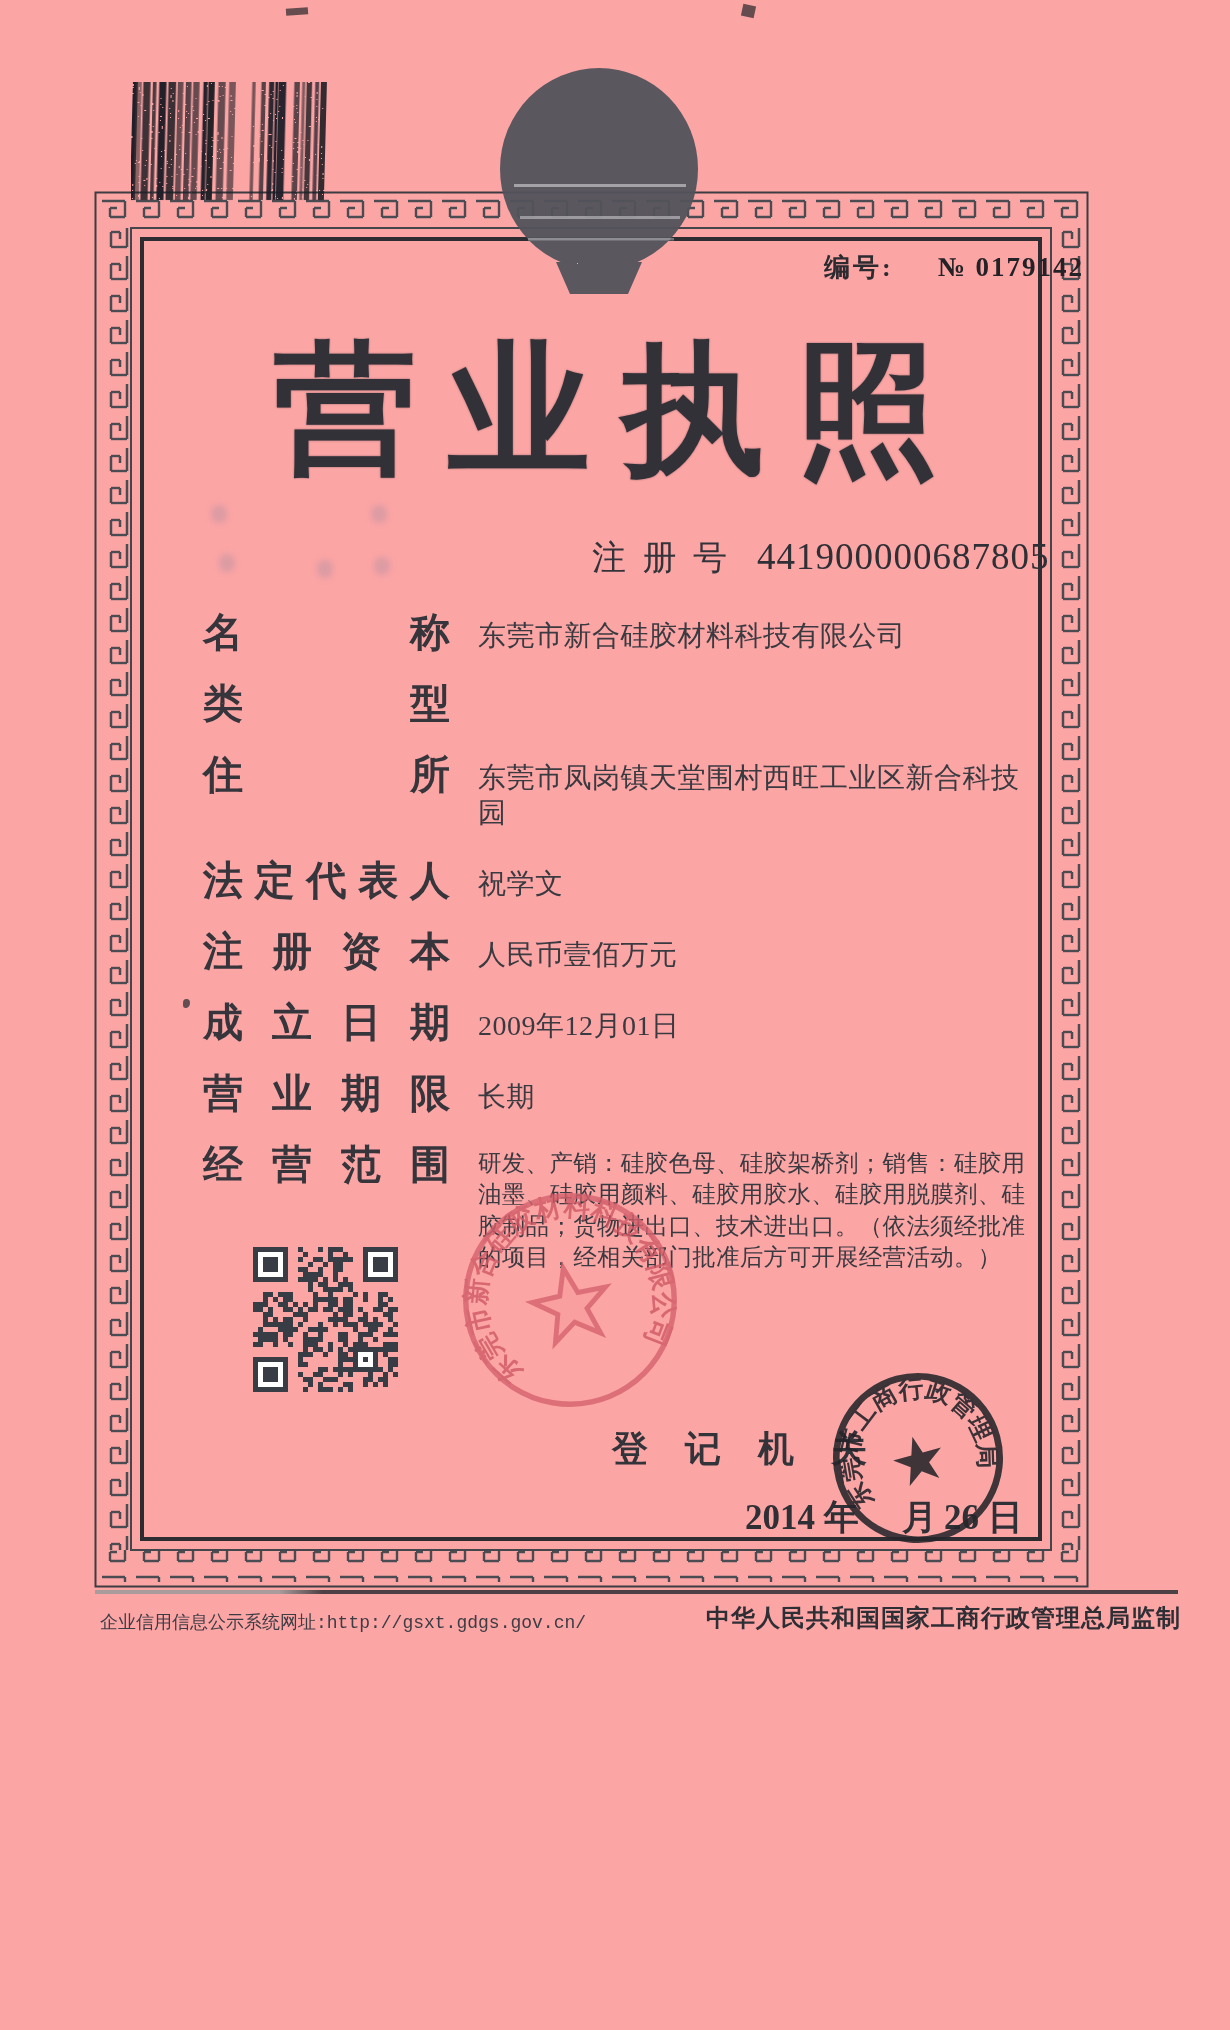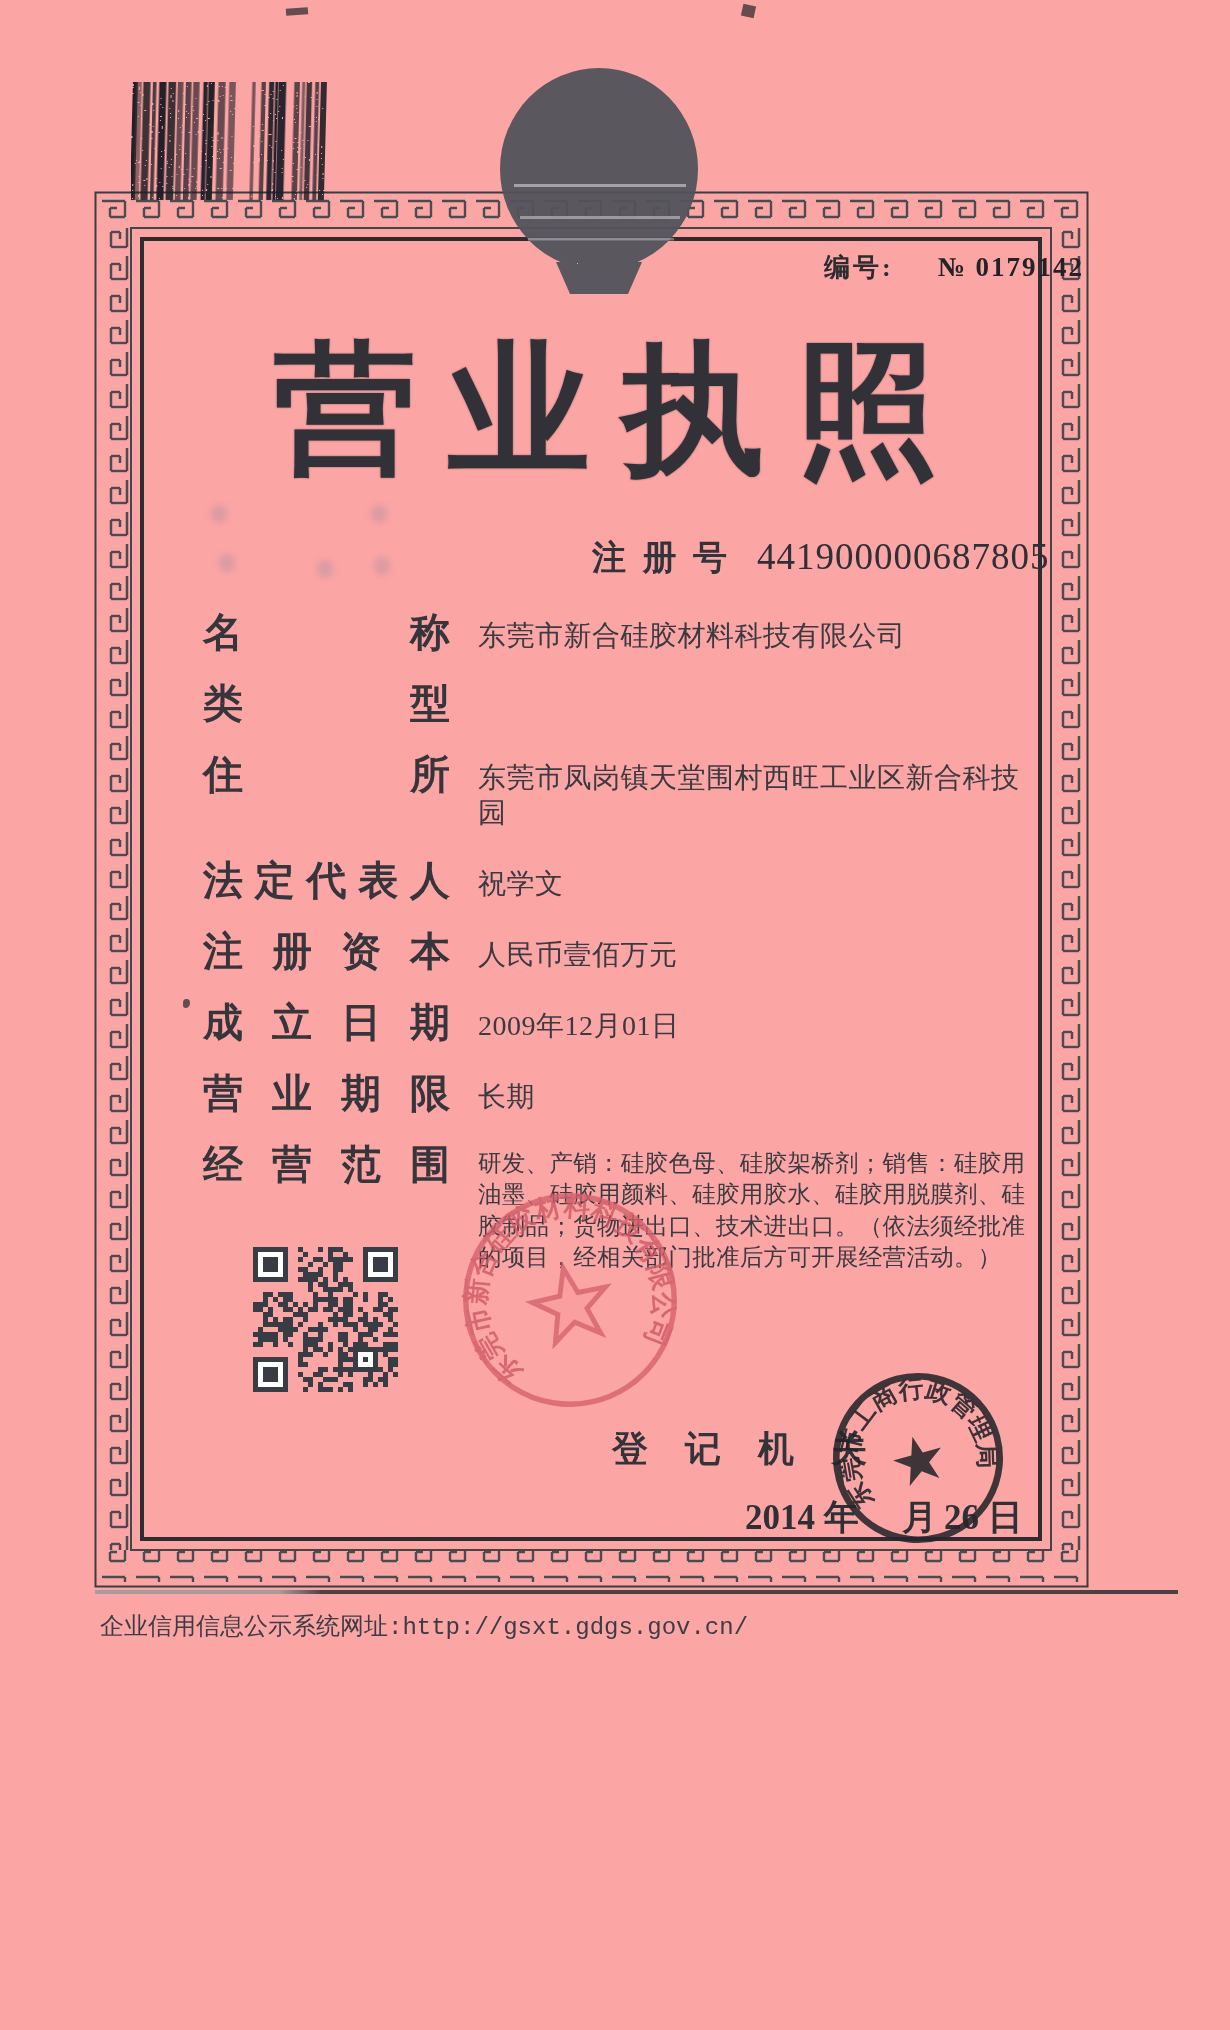--- a/index.html
+++ b/index.html
@@ -8,38 +8,38 @@
   .abs{position:absolute;}
   
   #serial{left:824px;top:250px;display:flex;gap:14px;align-items:baseline;}
   #serial .slabel{font-size:26px;font-weight:600;letter-spacing:3px;color:#2b2b30;}
   #serial .snum{font-size:27px;font-weight:700;font-family:"Liberation Serif",serif;color:#232327;letter-spacing:2px;margin-left:30px;}
   
   #title{left:274px;top:332px;font-size:142px;line-height:1.1;font-weight:800;letter-spacing:32px;
          color:#313137;text-shadow:0 0 2px rgba(40,40,45,.55);white-space:nowrap;}
   
   #regline{left:592px;top:535px;display:flex;align-items:baseline;}
-  #regline .rlabel{font-size:34px;font-weight:700;letter-spacing:4px;color:#33333a;}
+  #regline .rlabel{font-size:34px;font-weight:400;letter-spacing:4px;color:#33333a;}
   #regline .rnum{font-size:37px;margin-left:26px;color:#2f2f36;letter-spacing:1px;}
   
   #fields{left:203px;top:612px;width:842px;}
   .field-row{display:flex;align-items:flex-start;margin-bottom:30px;}
   .flabel{width:247px;flex:none;display:flex;justify-content:space-between;
           font-size:40px;line-height:41px;font-weight:600;color:#35353b;}
   .fvalue{margin-left:28px;font-size:28px;line-height:1.25;padding-top:6px;color:#3a3a41;
           letter-spacing:.5px;flex:1;}
   .field-row.scope .fvalue{font-size:23.5px;line-height:1.33;padding-top:4px;letter-spacing:.3px;}
   
   #registry{left:612px;top:1425px;font-size:36px;font-weight:600;letter-spacing:14px;color:#33333a;}
   .dateseg{font-size:35px;color:#2f2f36;font-weight:600;}
   #date-year{left:745px;top:1494px;} #date-month{left:902px;top:1494px;} #date-day{left:944px;top:1494px;}
   
   #scanline{left:95px;top:1590px;width:1083px;height:4px;opacity:.85;
             background:linear-gradient(90deg,#9a9a9a 0 17%,#2f2f34 21% 100%);}
-  #footer-left{left:100px;top:1610px;font-family:"Liberation Mono",monospace;font-size:24px;color:#3c3c44;}
+  #footer-left{left:100px;top:1610px;font-family:"Liberation Mono",monospace;font-size:18px;color:#3c3c44;}
   #footer-right{left:706px;top:1602px;font-size:24px;font-weight:600;letter-spacing:1px;color:#2e2e35;}
   
   .ghost{position:absolute;width:16px;height:18px;background:rgba(110,122,158,.22);
          border-radius:40%;filter:blur(3px);}
   .speck{position:absolute;background:#26262b;opacity:.7;}
   #dot-mark{left:183px;top:999px;width:7px;height:9px;background:#3a3a40;border-radius:50% 50% 60% 40%;opacity:.8;}
   svg{display:block;}
 </style>
 </head>
 <body>
@@ -531,14 +531,15 @@
       <text x="100" y="126" text-anchor="middle" font-size="68" fill="#26262b" font-family="DejaVu Sans,sans-serif">★</text>
       <path id="blkArc" d="M44.6,132 A64,64 0 1 1 155.4,132" fill="none"></path>
       <text font-size="26" font-weight="700" fill="#222228" font-family="Liberation Serif,serif">
         <textPath href="#blkArc" textLength="262" lengthAdjust="spacingAndGlyphs">东莞市工商行政管理局</textPath>
       </text>
     </g>
   </svg>
 
   <div id="scanline" class="abs"></div>
   <div id="footer-left" class="abs">企业信用信息公示系统网址:http://gsxt.gdgs.gov.cn/</div>
+  <div id="footer-right" class="abs">中华人民共和国国家工商行政管理总局监制</div>
 
 </div>
 
 </body></html>

